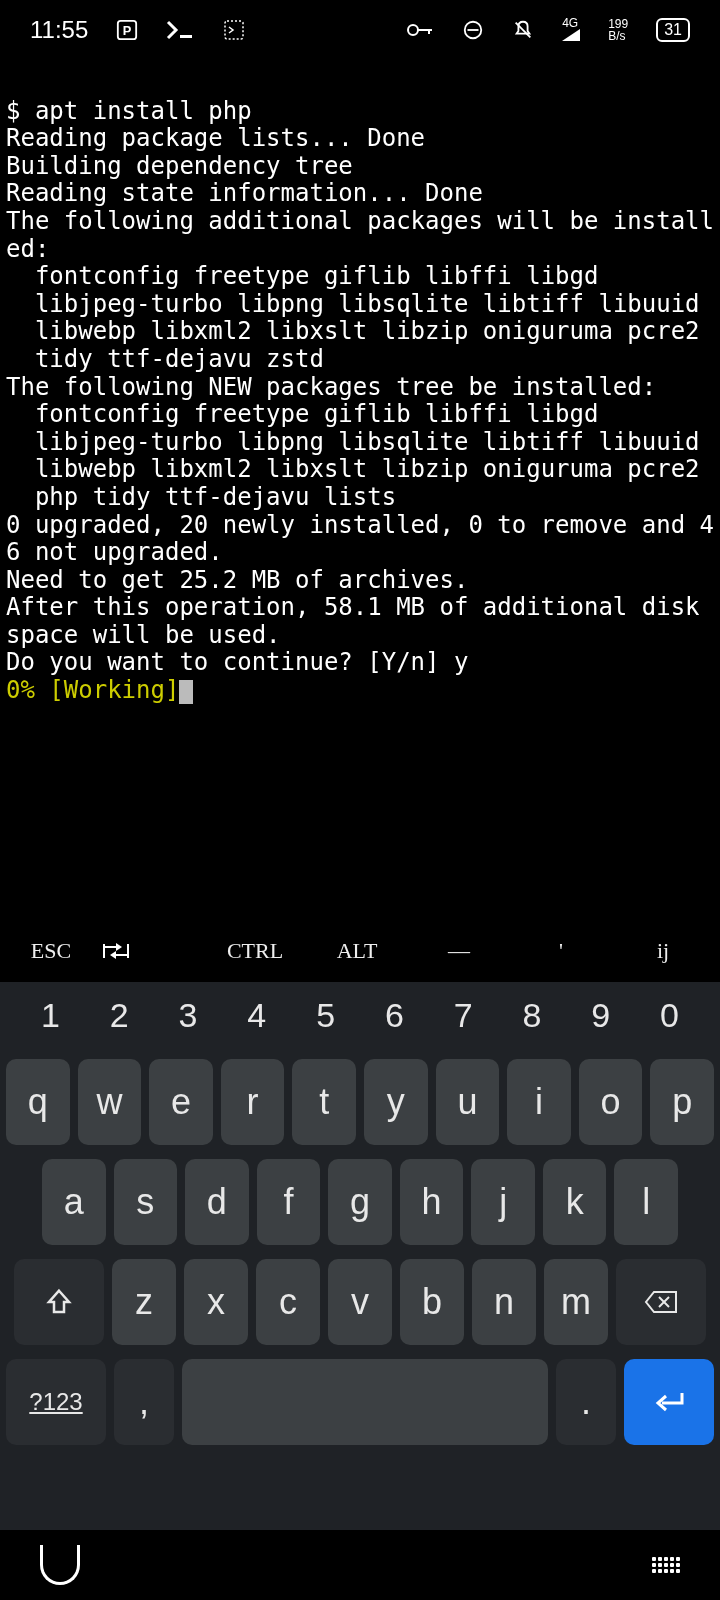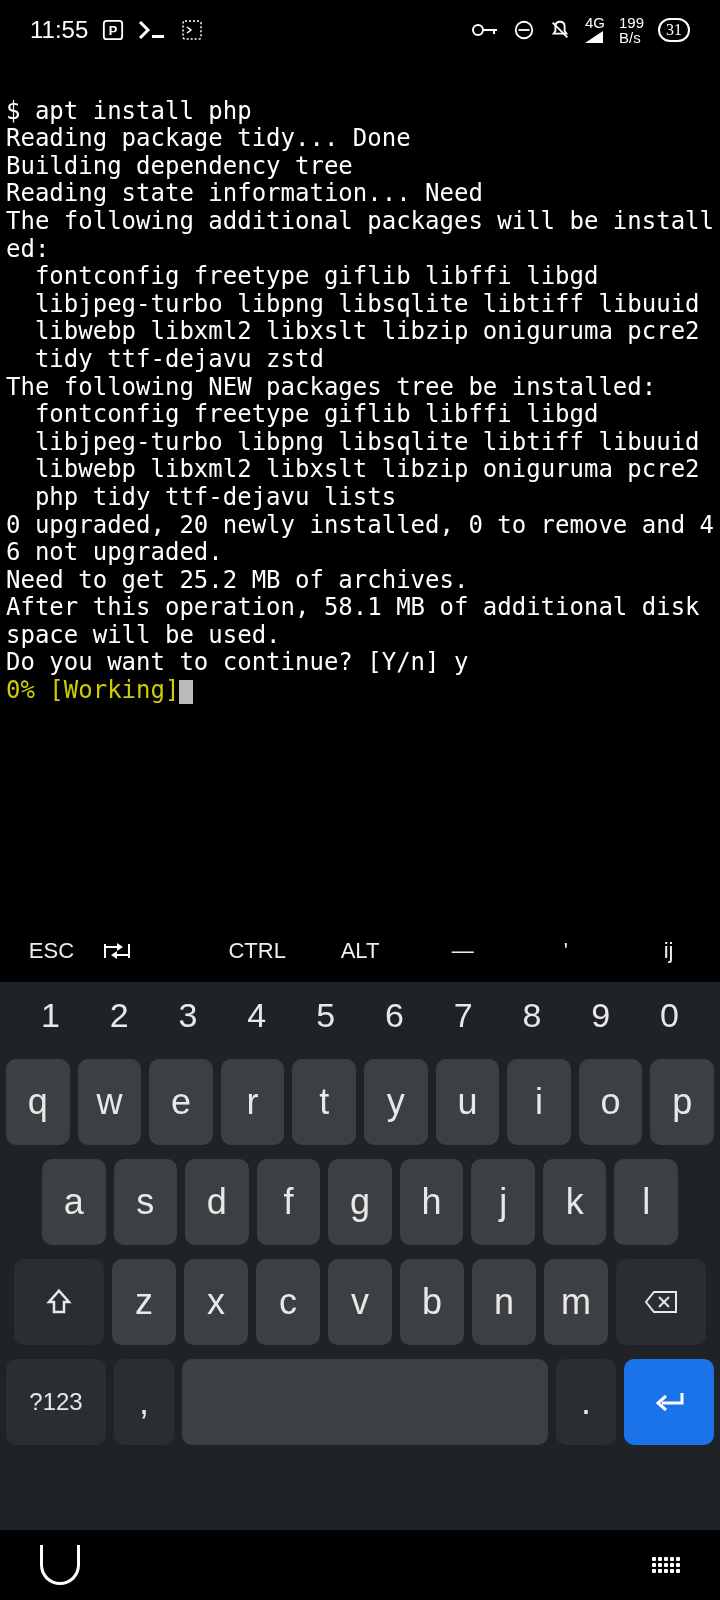--- a/index.html
+++ b/index.html
@@ -17,31 +17,30 @@
   align-items: center;
   justify-content: space-between;
   padding: 0 30px;
   font-family: -apple-system, sans-serif;
   font-size: 24px;
   font-weight: 500;
 }
 .statusbar .left, .statusbar .right {
   display: flex;
   align-items: center;
-  gap: 14px;
+  gap: 28px;
 }
 .status-icon { display: inline-flex; align-items: center; }
 .battery {
   border: 2px solid #fff;
-  border-radius: 12px;
+  border-radius: 6px;
   padding: 1px 6px;
   font-size: 16px;
-  font-family: Liberation Serif, serif;
-}
-.signal-block { font-size: 15px; line-height: 1; }
+}
+.signal-block { font-size: 12px; line-height: 1; }
 
 .terminal {
   padding: 10px 6px;
   font-size: 24px;
   line-height: 1.15;
   white-space: pre-wrap;
   word-break: break-all;
   font-family: "Menlo", "Consolas", monospace;
 }
 .term-yellow { color: #cdcd00; }
@@ -49,26 +48,26 @@
   display: inline-block;
   width: 14px;
   height: 24px;
   background: #bbb;
   vertical-align: text-bottom;
 }
 
 .term-keys {
   position: absolute;
   top: 920px;
-  left: 0; right: 0;
+  left: 0; right: 6px;
   height: 62px;
   display: flex;
   justify-content: space-around;
   align-items: center;
-  font-family: Liberation Sans, sans-serif;
+  font-family: Liberation Serif, serif;
   font-size: 22px;
   color: #eee;
 }
 .term-keys .tk { flex: 1; text-align: center; font-weight: 500; }
 
 .keyboard {
   position: absolute;
   top: 982px;
   left: 0; right: 0;
   bottom: 70px;
@@ -114,21 +113,21 @@
 }
 .key.space {
   max-width: none;
   flex: 5;
 }
 .key.enter {
   background: #1a73e8;
   max-width: 90px;
   flex: 1.3;
 }
-.key.wide { max-width: 100px; flex: 1.5; }
+.key.wide { max-width: 100px; flex: 1.5; text-decoration: underline; }
 .row3 { padding: 0 36px; }
 
 .navbar {
   position: absolute;
   bottom: 0;
   left: 0; right: 0;
   height: 70px;
   background: #000;
   display: flex;
   align-items: center;
@@ -205,23 +204,23 @@
     </span>
     <span class="signal-block">
       <span>199</span><br><span>B/s</span>
     </span>
     <span class="battery">31</span>
   </div>
 </div>
 
 <div class="terminal">
 <span>$ apt install php</span>
-<span>Reading package tidy... Done</span>
+<span>Reading package lists... Done</span>
 <span>Building dependency tree</span>
-<span>Reading state information... Need</span>
+<span>Reading state information... Done</span>
 <span>The following additional packages will be installed:</span>
 <span>  fontconfig freetype giflib libffi libgd</span>
 <span>  libjpeg-turbo libpng libsqlite libtiff libuuid</span>
 <span>  libwebp libxml2 libxslt libzip oniguruma pcre2</span>
 <span>  tidy ttf-dejavu zstd</span>
 <span>The following NEW packages tree be installed:</span>
 <span>  fontconfig freetype giflib libffi libgd</span>
 <span>  libjpeg-turbo libpng libsqlite libtiff libuuid</span>
 <span>  libwebp libxml2 libxslt libzip oniguruma pcre2</span>
 <span>  php tidy ttf-dejavu lists</span>

